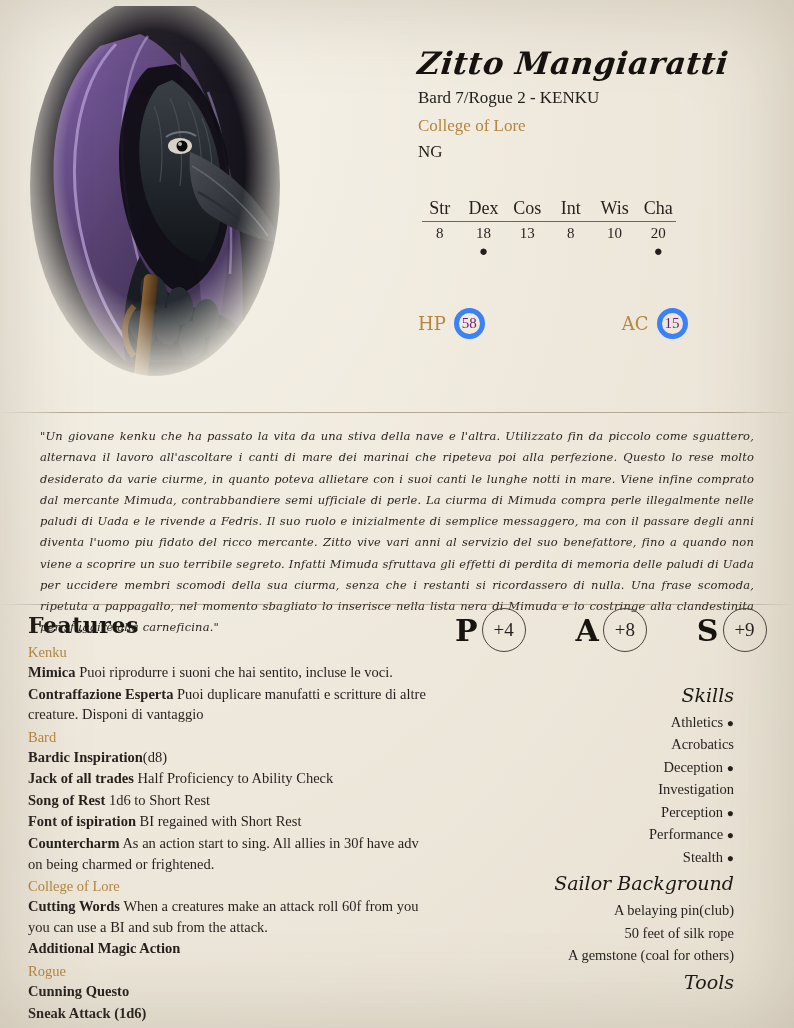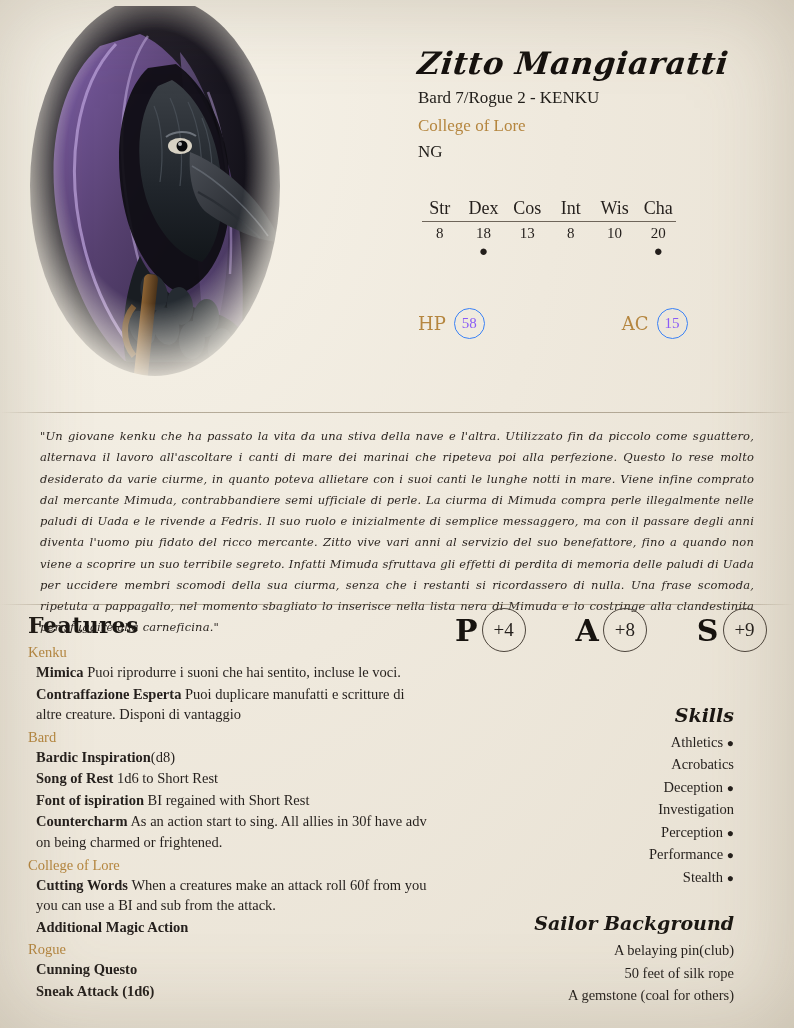--- a/index.html
+++ b/index.html
@@ -99,25 +99,25 @@
   
   .hpac { position:absolute; left:418px; top:308px; width: 300px; }
   .stat-group { display:inline-flex; align-items:center; gap:8px; }
   .stat-label {
     font-size: 18px;
     color: #b5863f;
     font-family: "DejaVu Serif", serif;
   }
   .circle {
     width: 31px; height: 31px;
-    border: 1px solid #3b82f6;
+    border: 5px solid #3b82f6;
     border-radius: 50%;
     display:flex; align-items:center; justify-content:center;
     font-size: 15px;
-    color:#8b5cf6;
+    color:#701a75;
   }
   .hpac .ac-group { margin-left: 133px; }
 
   
   .divider {
     position:absolute;
     left: 0; right: 0;
     top: 412px;
     height: 1px;
     background: linear-gradient(to right, rgba(120,105,80,0) 0%, rgba(120,105,80,0.5) 8%, rgba(120,105,80,0.5) 92%, rgba(120,105,80,0) 100%);
@@ -178,39 +178,38 @@
     color:#b5863f;
     font-size: 14.5px;
     margin-top: 4px;
     margin-bottom: 1px;
   }
   .feat-line {
     font-size: 14.5px;
     line-height: 1.42;
     color:#241f1c;
     margin-bottom: 1px;
-    margin-left: 8px;
   }
   .feat-line b { font-weight: bold; }
 
   
   .rightcol {
     position:absolute;
     right: 60px; top: 680px;
     width: 260px;
     text-align: right;
   }
   .rc-title {
     font-family: "DejaVu Serif", serif;
     font-style: italic;
-    font-weight: bold;
+    font-weight: normal;
     font-size: 19px;
     color:#1b1713;
     margin-bottom: 5px;
-    margin-top: 24px;
+    margin-top: 4px;
   }
   .rc-item {
     font-size: 14.5px;
     line-height: 1.55;
     color:#241f1c;
   }
   .rc-item .dot { font-size: 12px; }
 </style>
 </head>
 <body>
@@ -423,20 +422,24 @@
         <span>Puoi duplicare manufatti e scritture di altre creature.  Disponi di vantaggio</span>
       </div>
     </div>
 
     <div>
       <div class="feat-group-title">Bard</div>
       <div class="feat-line">
         <b>Bardic Inspiration</b><span>(d8)</span>
       </div>
       <div class="feat-line">
+        <b>Jack of all trades</b>
+        <span>Half Proficiency to Ability Check</span>
+      </div>
+      <div class="feat-line">
         <b>Song of Rest</b>
         <span>1d6 to Short Rest</span>
       </div>
       <div class="feat-line">
         <b>Font of ispiration</b>
         <span>BI regained with Short Rest</span>
       </div>
       <div class="feat-line">
         <b>Countercharm</b>
         <span>As an action start to sing.  All allies in 30f have adv on being charmed or frightened.</span>

